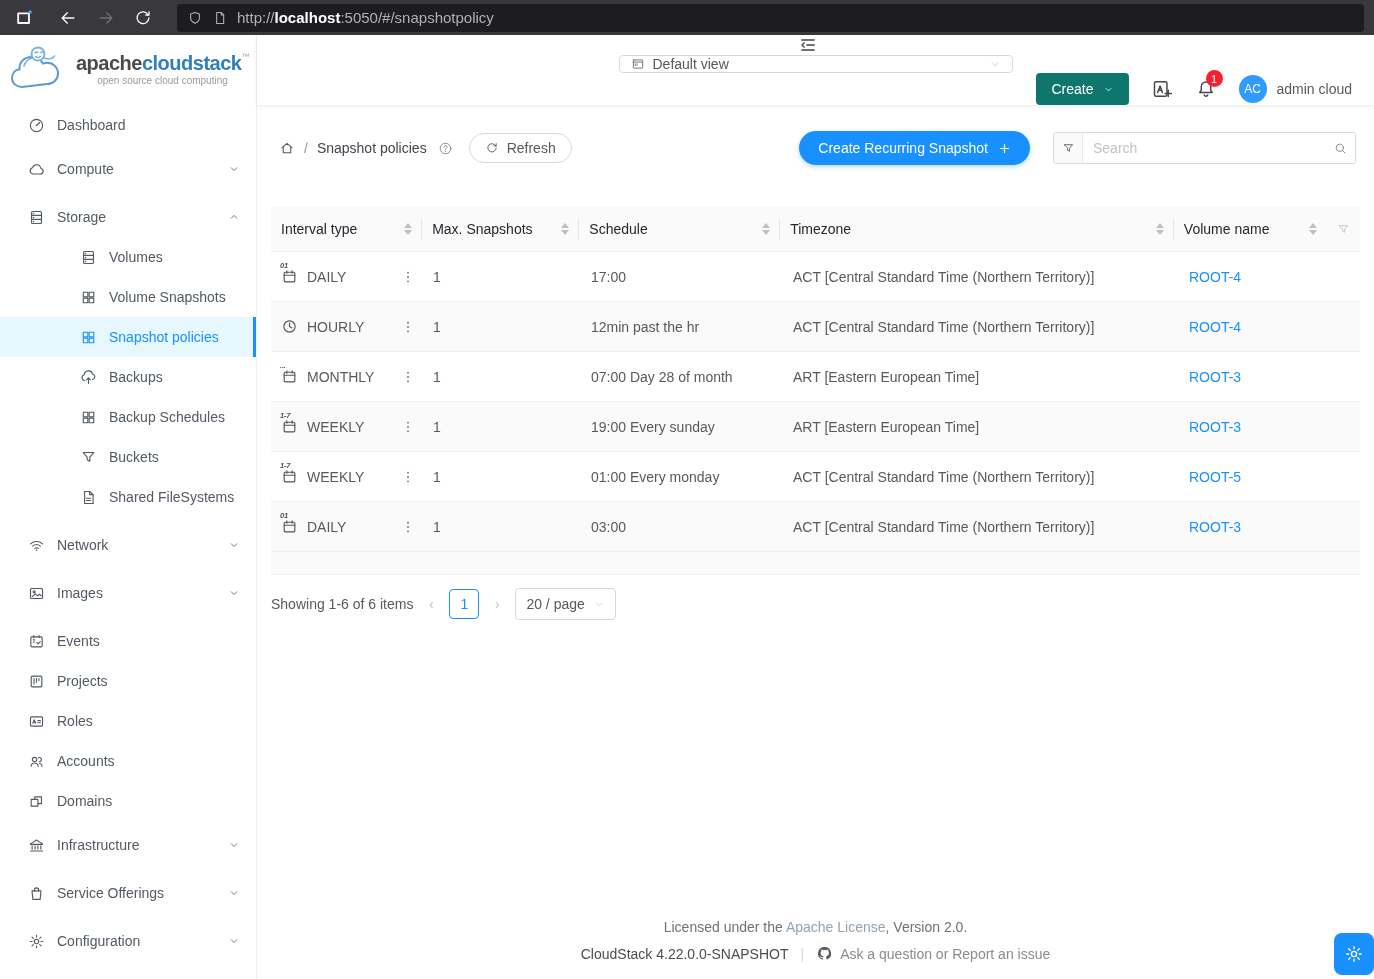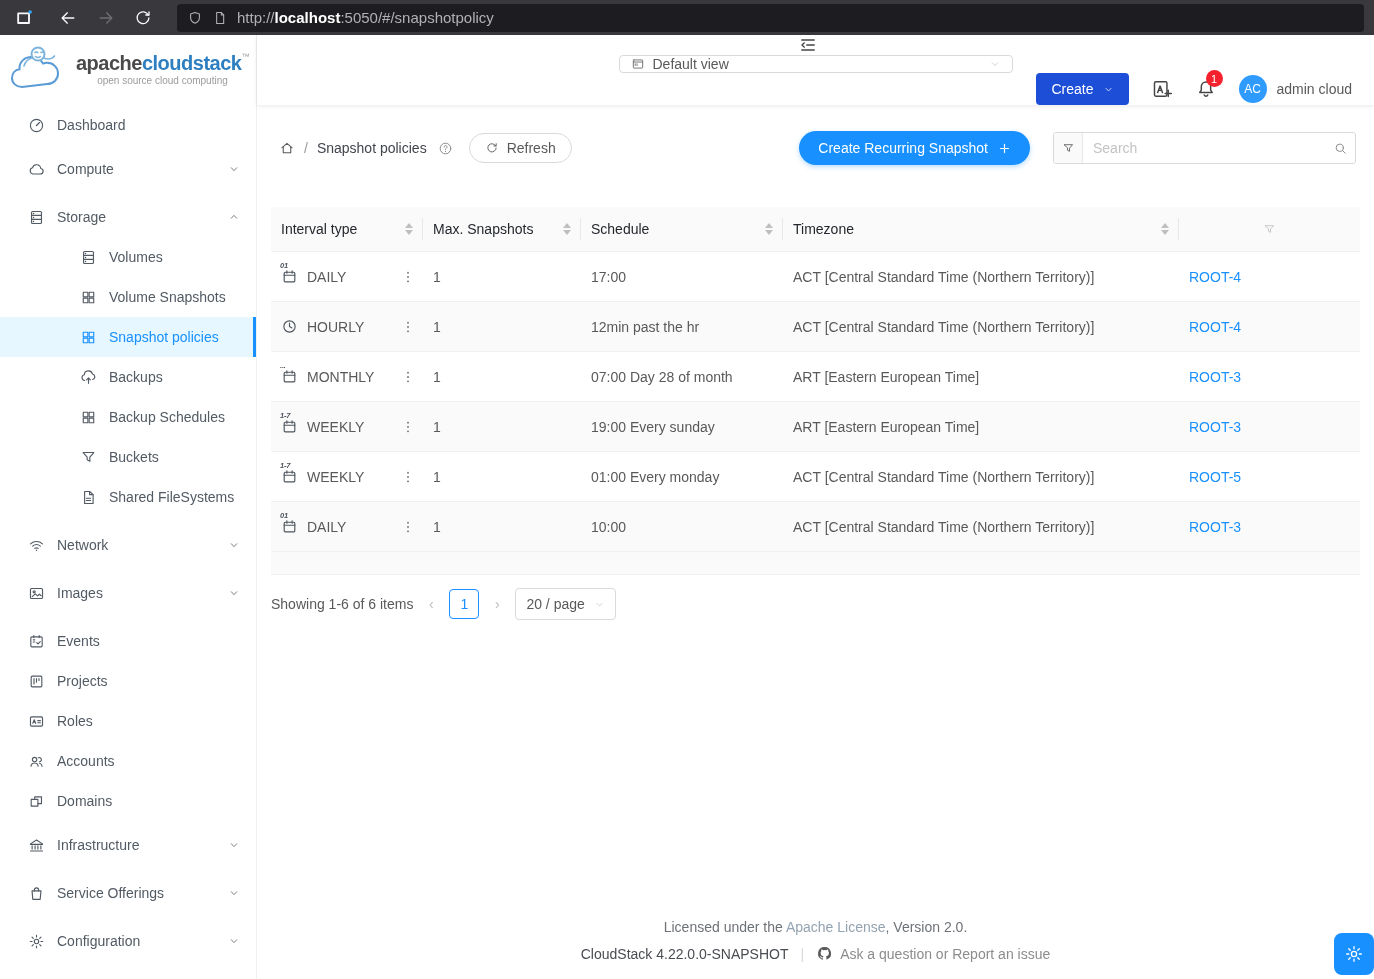--- a/index.html
+++ b/index.html
@@ -38,21 +38,21 @@
   .menu-item.selected{background:#e6f7ff;color:#1890ff;}
   .menu-item.selected::after{content:'';position:absolute;right:0;top:0;bottom:0;width:3px;background:#1890ff;}
 
   .main{flex:1;display:flex;flex-direction:column;min-width:0;background:#fff;}
   .topbar{height:70px;background:#fff;box-shadow:0 1px 4px rgba(0,21,41,.10);display:flex;align-items:center;padding:0 22px;position:relative;z-index:5;flex-direction:column;}
   .collapse{width:20px;height:20px;color:#454545;margin-right:16px;cursor:pointer;}
   .view-select{width:370px;height:32px;border:1px solid #d9d9d9;border-radius:4px;display:flex;align-items:center;padding:0 11px;gap:8px;color:#595959;cursor:pointer;background:#fff;}
   .view-select .vicon{width:14px;height:14px;color:#6f6f6f;flex:none;}
   .view-select .vchev{margin-left:auto;width:12px;height:12px;color:#c6c6c6;}
   .topbar-right{margin-left:auto;display:flex;align-items:center;gap:22px;}
-  .create-btn{height:32px;background:#1d4ed8;color:#fff;border:none;border-radius:4px;padding:0 15px;display:flex;align-items:center;gap:9px;font-size:14px;cursor:pointer;font-family:inherit;}
+  .create-btn{height:32px;background:#0f766e;color:#fff;border:none;border-radius:4px;padding:0 15px;display:flex;align-items:center;gap:9px;font-size:14px;cursor:pointer;font-family:inherit;}
   .create-btn .cchev{width:11px;height:11px;}
   .tool-ic{width:22px;height:22px;color:#454545;cursor:pointer;}
   .bell-wrap{position:relative;width:22px;height:22px;color:#454545;cursor:pointer;}
   .badge{position:absolute;top:-8px;left:11px;min-width:17px;height:17px;border-radius:9px;background:#f5222d;color:#fff;font-size:11px;display:flex;align-items:center;justify-content:center;padding:0 4px;box-sizing:border-box;}
   .user{display:flex;align-items:center;gap:10px;cursor:pointer;}
   .avatar{width:28px;height:28px;border-radius:50%;background:#2f9bff;color:#fff;font-size:12px;display:flex;align-items:center;justify-content:center;}
   .uname{color:#595959;}
 
   .content{flex:1;padding:12px 12px 0;position:relative;}
   .crumb-row{height:62px;display:flex;align-items:center;padding:0 6px 0 10px;}
@@ -545,20 +545,27 @@
                 <span class="caret down"></span>
               </span>
             </div>
             <div class="th c4 hsep">
               <span class="lbl">Timezone</span>
               <span class="sorters">
                 <span class="caret up"></span>
                 <span class="caret down"></span>
               </span>
             </div>
+            <div class="th c5">
+              <span class="lbl">Volume name</span>
+              <span class="sorters">
+                <span class="caret up"></span>
+                <span class="caret down"></span>
+              </span>
+            </div>
             <div class="th c6 th-filter">
               <span class="fic">
                 <svg viewBox="0 0 24 24" fill="none" stroke="currentColor" stroke-width="1.6" stroke-linecap="round" stroke-linejoin="round">
                   <path d="M4.5 5h15l-5.6 6.3v5.9l-3.8-2v-3.9z"></path>
                 </svg>
               </span>
             </div>
           </div>
         <div class="tbody">
             <div class="trow">
@@ -708,21 +715,21 @@
                 <span class="ival-label">DAILY</span>
                 <span class="more">
                   <svg viewBox="0 0 24 24" fill="none" stroke="currentColor" stroke-width="1.6" stroke-linecap="round" stroke-linejoin="round">
                     <circle cx="12" cy="5.5" r="1.4" fill="currentColor" stroke="none"></circle>
                     <circle cx="12" cy="12" r="1.4" fill="currentColor" stroke="none"></circle>
                     <circle cx="12" cy="18.5" r="1.4" fill="currentColor" stroke="none"></circle>
                   </svg>
                 </span>
               </div>
               <div class="td c2">1</div>
-              <div class="td c3">10:00</div>
+              <div class="td c3">03:00</div>
               <div class="td c4">ACT [Central Standard Time (Northern Territory)]</div>
               <div class="td c5">
                 <a class="vol-link">ROOT-3</a>
               </div>
               <div class="td c6"></div>
             </div>
           </div>
         <div class="tfoot-strip"></div>
       </div>
 

